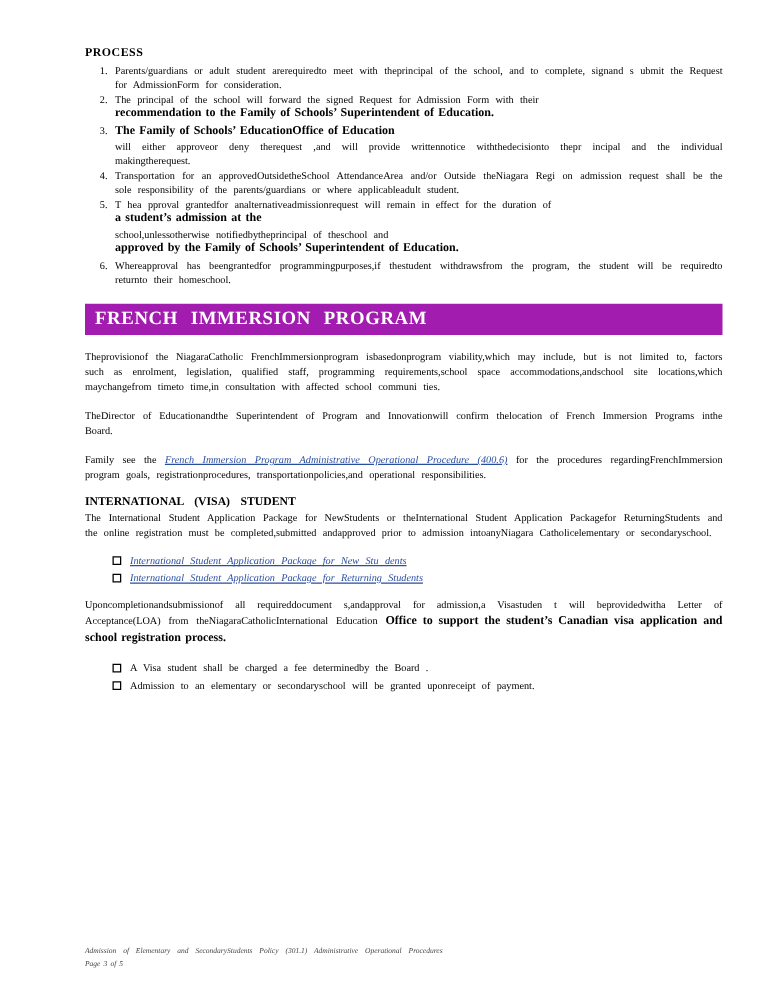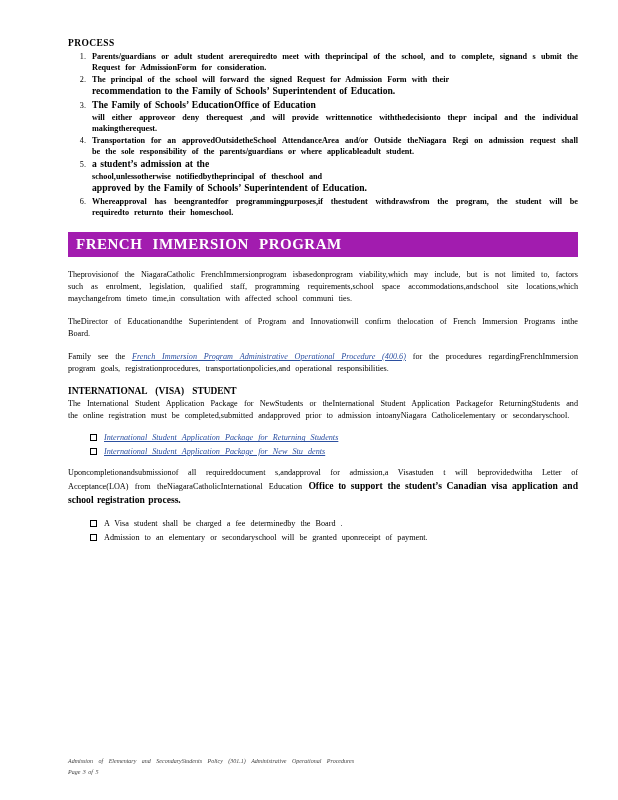--- a/index.html
+++ b/index.html
@@ -37,21 +37,20 @@
   }
   ol.process-list > li {
     margin: 0 0 1px 0;
     padding-left: 4px;
     line-height: 1.35;
     text-align: justify;
   }
   .spread {
     display: block;
     word-spacing: 3px;
-    font-weight: bold;
   }
   .bigline {
     font-size: 9.6px;
     font-weight: bold;
     word-spacing: 1px;
   }
   .green-bar {
     background: #a21caf;
     color: #ffffff;
     font-size: 15px;
@@ -132,20 +131,21 @@
       <span class="bigline">recommendation to the Family of Schools’ Superintendent of Education.</span>
     </li>
     <li>
       <span class="bigline">The Family of Schools’ EducationOffice of Education</span>
       <span class="spread">will either approveor deny therequest ,and will provide writtennotice withthedecisionto thepr incipal and the individual makingtherequest.</span>
     </li>
     <li>
         <span class="spread">Transportation for an approvedOutsidetheSchool AttendanceArea and/or Outside theNiagara Regi on admission request shall be the sole responsibility of the parents/guardians or where applicableadult student.</span>
       </li>
     <li>
+      <span class="spread">T hea pproval grantedfor analternativeadmissionrequest will remain in effect for the duration of</span>
       <span class="bigline">a student’s admission at the</span>
       <span class="spread">school,unlessotherwise notifiedbytheprincipal of theschool and</span>
       <span class="bigline">approved by the Family of Schools’ Superintendent of Education.</span>
     </li>
     <li>
         <span class="spread">Whereapproval has beengrantedfor programmingpurposes,if thestudent withdrawsfrom the program, the student will be requiredto returnto their homeschool.</span>
       </li>
   </ol>
 
   <div class="green-bar">FRENCH   IMMERSION    PROGRAM</div>
@@ -155,22 +155,22 @@
   <p class="body">
     <span>Family see the </span><a class="link" href="#">French   Immersion   Program   Administrative   Operational   Procedure   (400.6)</a><span> for the procedures regardingFrenchImmersion program goals, registrationprocedures, transportationpolicies,and operational responsibilities.</span>
   </p>
 
 
 
   <div class="sub-head">INTERNATIONAL            (VISA)   STUDENT</div>
   <p class="body">The International Student Application Package for NewStudents or theInternational Student Application Packagefor ReturningStudents and the online registration must be completed,submitted andapproved prior to admission intoanyNiagara Catholicelementary or secondaryschool.</p>
 
   <ul class="box-list">
+    <li><a class="link" href="#">International   Student   Application   Package   for   New   Stu dents</a></li>
     <li><a class="link" href="#">International   Student   Application   Package   for   Returning   Students</a></li>
-    <li><a class="link" href="#">International   Student   Application   Package   for   New   Stu dents</a></li>
   </ul>
 
   <p class="body">
     <span>Uponcompletionandsubmissionof all requireddocument s,andapproval for admission,a Visastuden t will beprovidedwitha Letter of Acceptance(LOA) from theNiagaraCatholicInternational Education</span>
     <span class="bigline">Office to support the student’s Canadian visa application and school registration process.</span>
   </p>
 
   <ul class="box-list">
     <li>A Visa student shall be charged a fee determinedby the Board .</li>
     <li>Admission to an elementary or secondaryschool will be granted uponreceipt of payment.</li>

